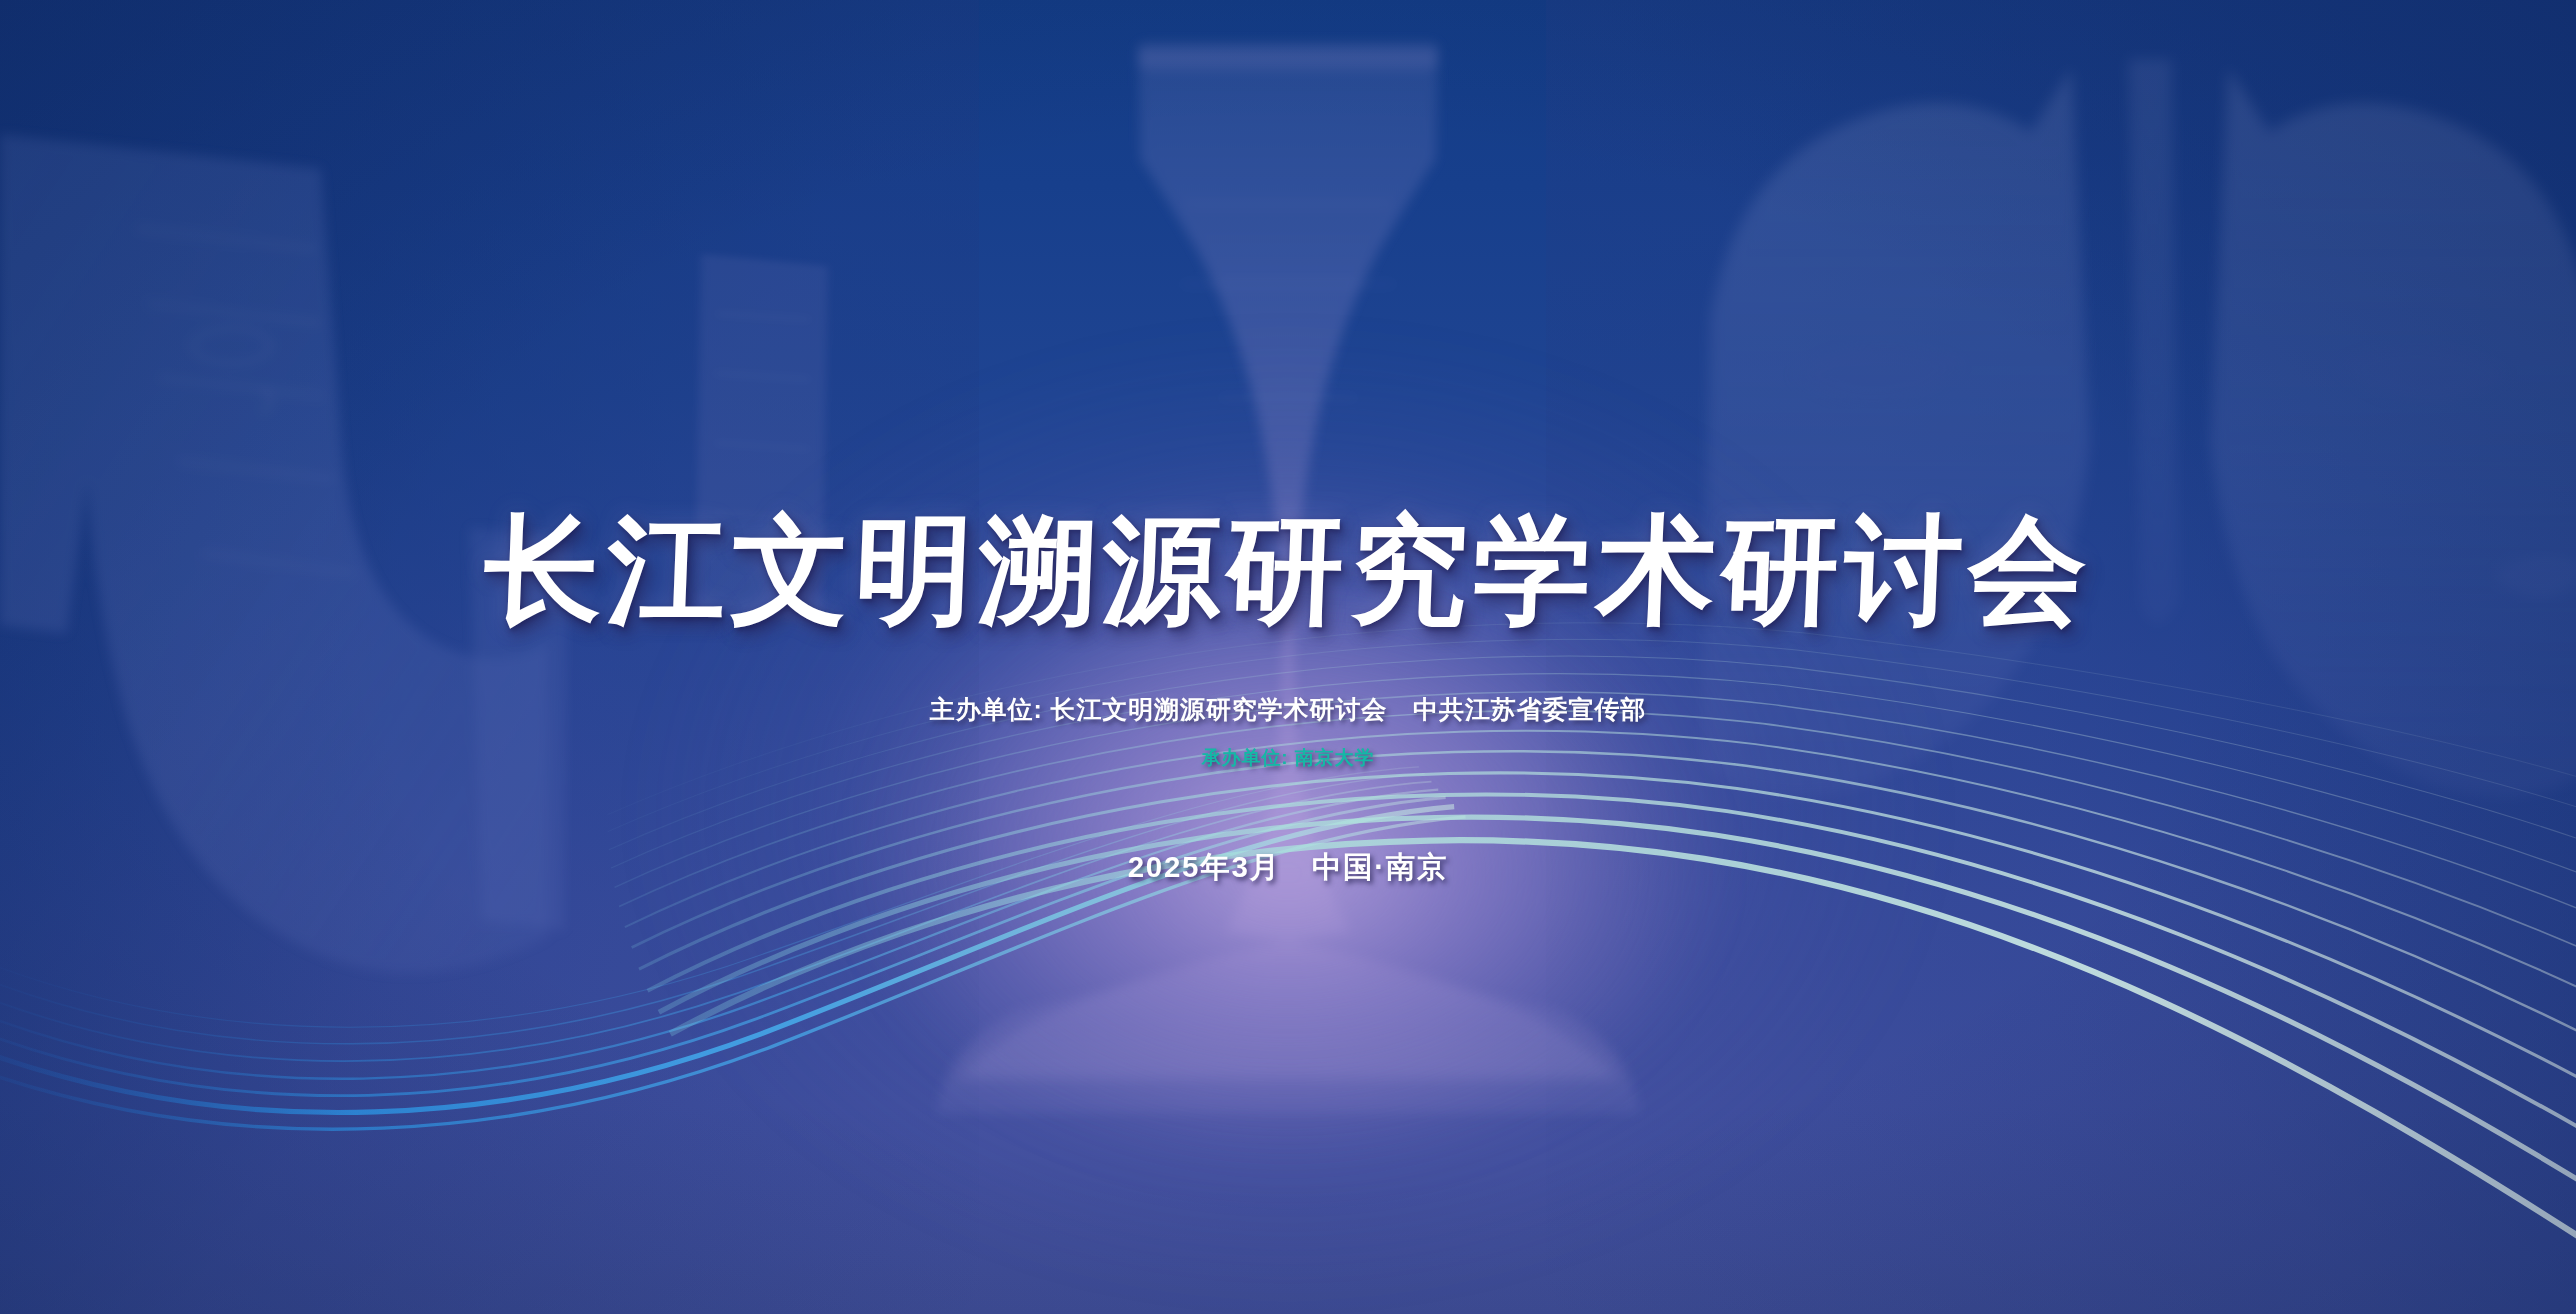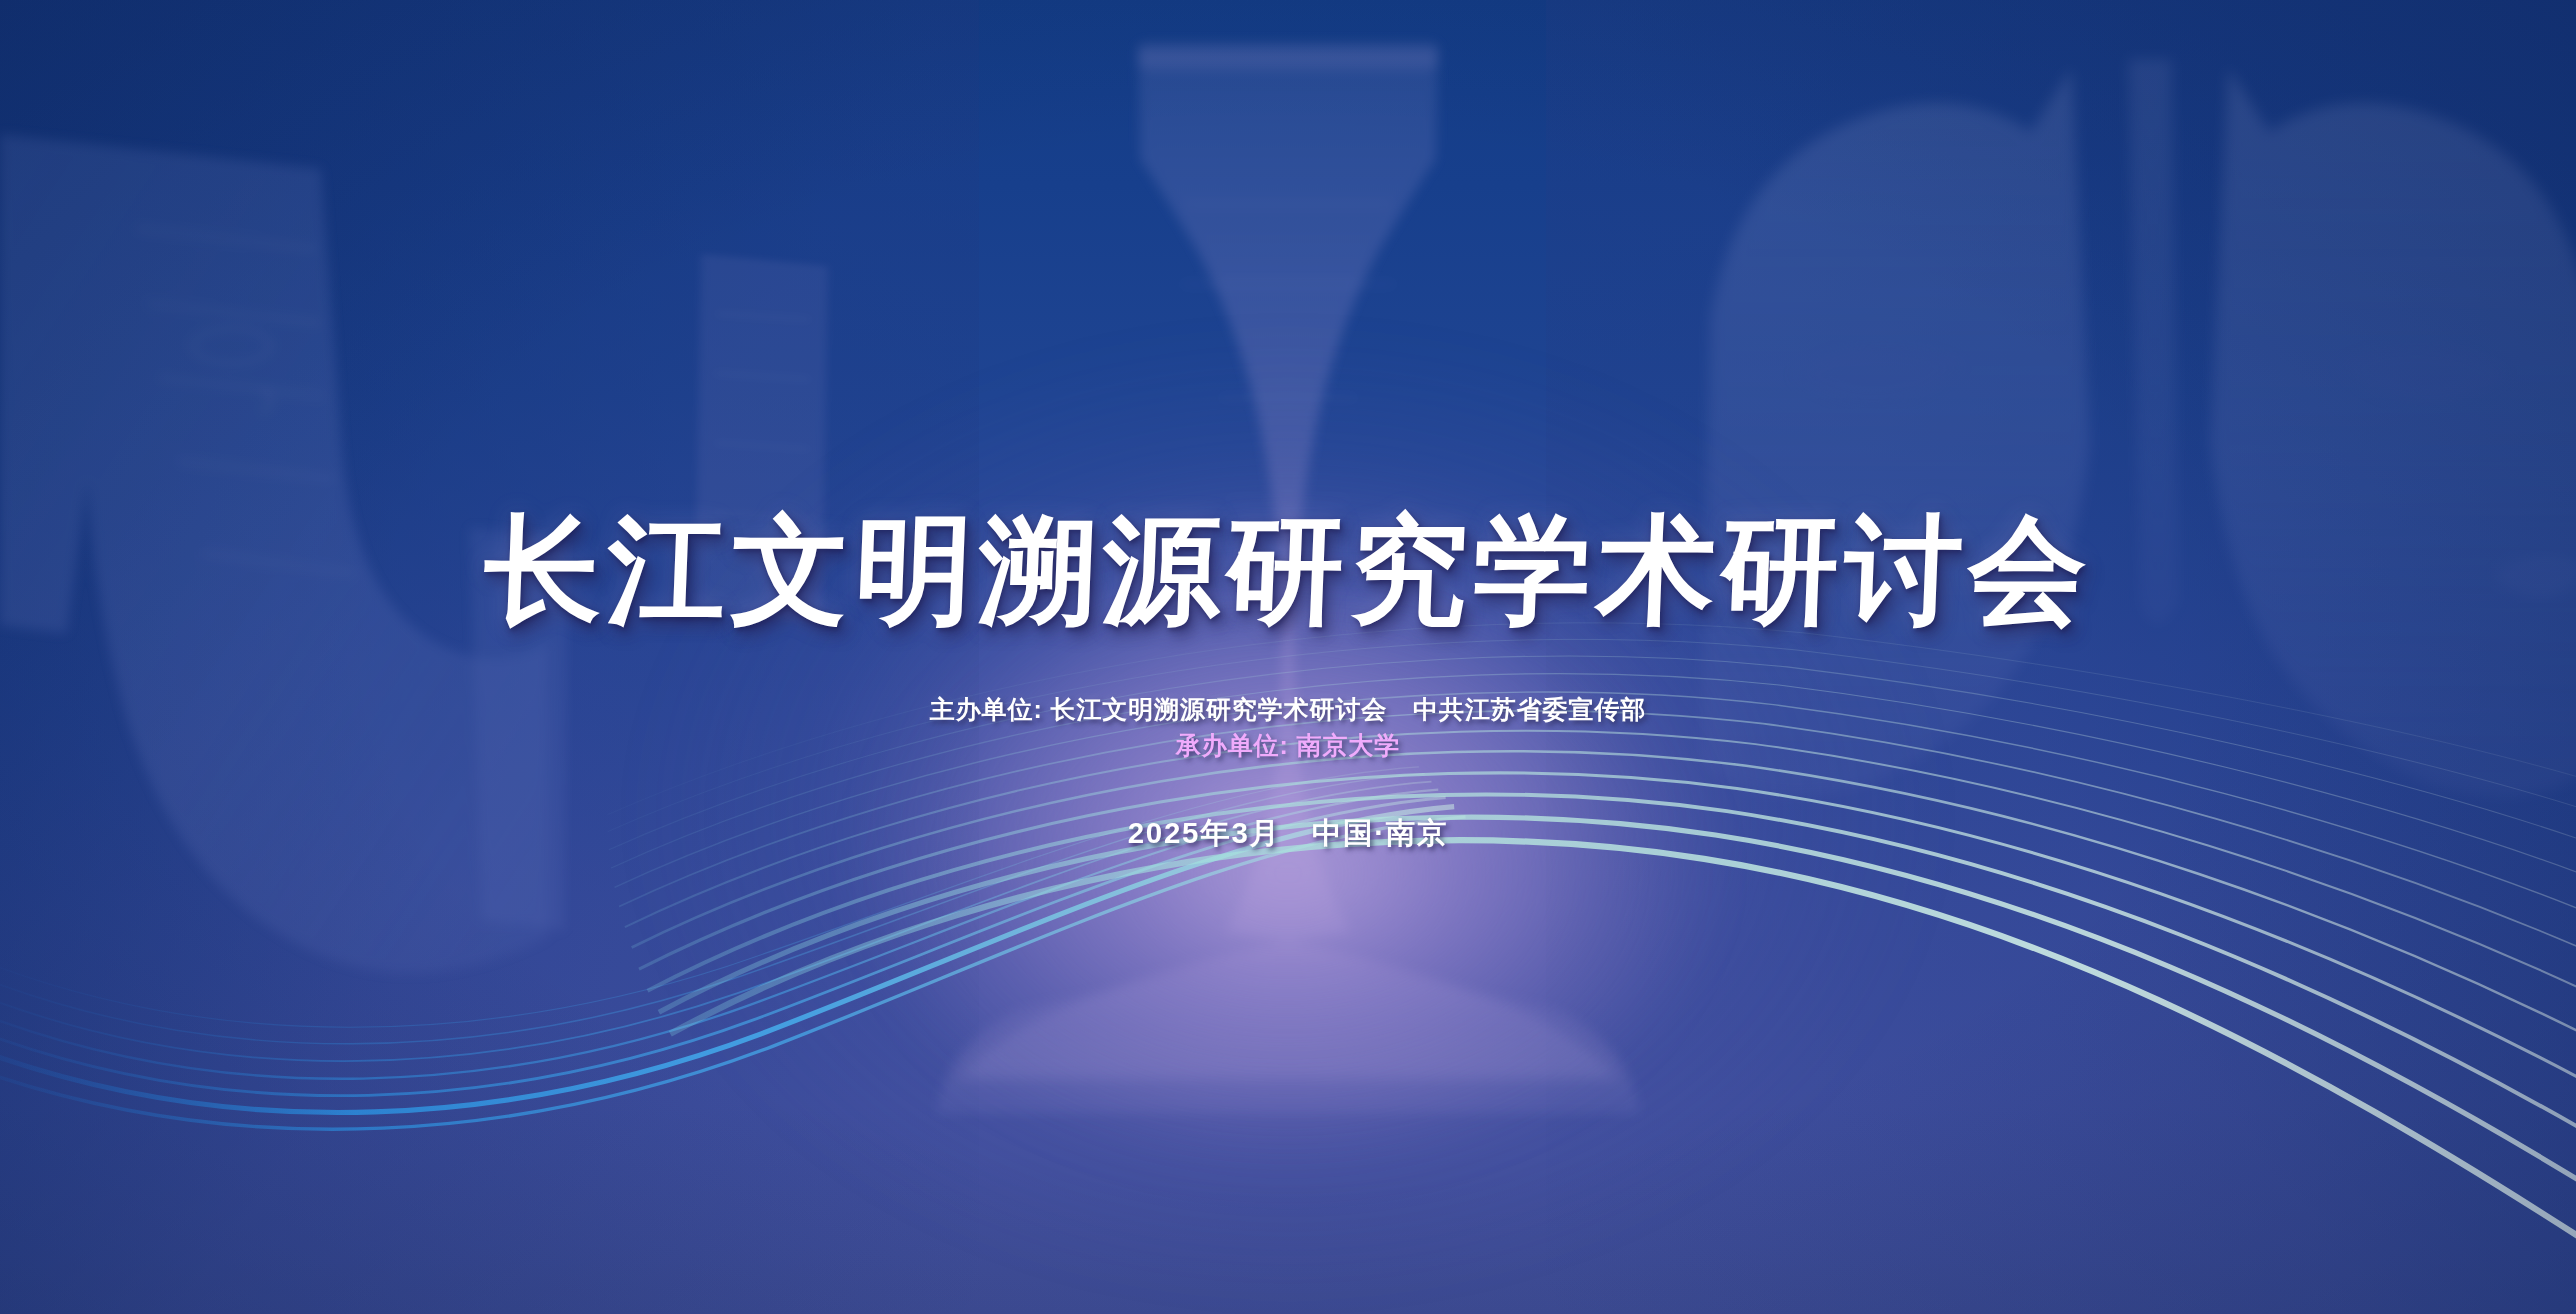--- a/index.html
+++ b/index.html
@@ -102,30 +102,30 @@
   .sub1{
     margin-top:64px;
     font-size:25px;
     font-weight:700;
     letter-spacing:0.9px;
     color:#ffffff;
     white-space:nowrap;
     text-shadow:2.3px 2.8px 5.1px rgba(28,24,70,.66), 0 0 8px rgba(255,255,255,.14);
   }
   .sub2{
-    margin-top:3px;
-    font-size:25px;
+    margin-top:19px;
+    font-size:19px;
     font-weight:700;
     letter-spacing:0.9px;
-    color:#f0abfc;
+    color:#14b8a6;
     white-space:nowrap;
     text-shadow:2.3px 2.8px 5.1px rgba(28,24,70,.66), 0 0 8px rgba(255,255,255,.14);
   }
   .datebar{
-    margin-top:52px;
+    margin-top:77px;
     font-size:29.5px;
     font-weight:700;
     letter-spacing:1.7px;
     color:#ffffff;
     white-space:nowrap;
     text-shadow:2.3px 3.4px 5.7px rgba(24,22,66,.70);
   }
 </style>
 </head>
 <body>

